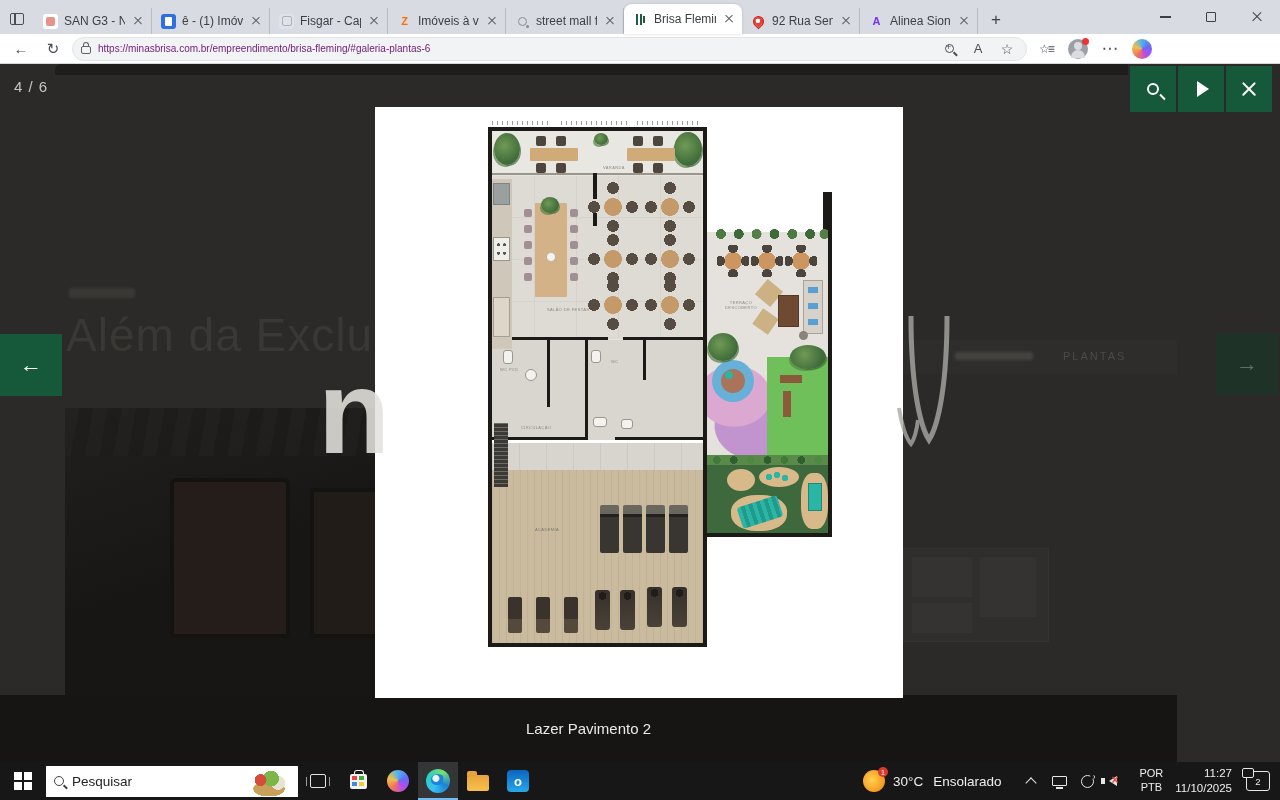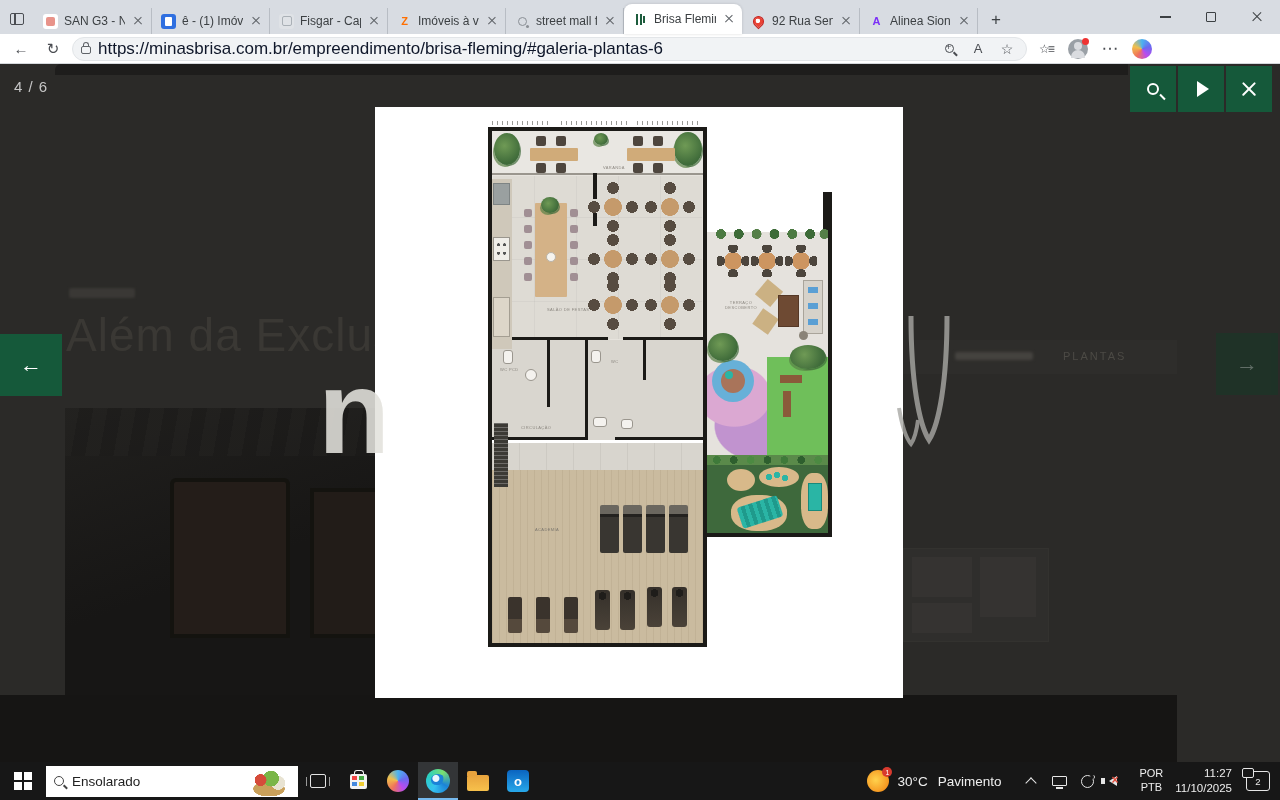--- a/index.html
+++ b/index.html
@@ -33,21 +33,21 @@
   .wbtn .max{width:10px;height:10px;border:1.4px solid #3c4043;border-radius:1px;}
   .wbtn .cls{position:relative;width:12px;height:12px;}
   .wbtn .cls::before,.wbtn .cls::after{content:"";position:absolute;left:0;right:0;top:5px;height:1.4px;background:#3c4043;}
   .wbtn .cls::before{transform:rotate(45deg);} .wbtn .cls::after{transform:rotate(-45deg);}
 
   .toolbar{position:absolute;left:0;top:34px;width:1280px;height:30px;background:#ffffff;border-bottom:1px solid #d5d8dc;display:flex;align-items:center;padding:0 8px;gap:6px;}
   .tbico{width:26px;height:24px;display:flex;align-items:center;justify-content:center;color:#4a4d52;font-size:15px;}
   .urlpill{flex:0 0 955px;height:24px;background:#f1f3f5;border:1px solid #e2e5e8;border-radius:13px;display:flex;align-items:center;padding:0 8px;gap:7px;}
   .lock{width:10px;height:8px;border:1.4px solid #5f6368;border-radius:2px;position:relative;margin-top:3px;}
   .lock::before{content:"";position:absolute;left:1px;top:-5px;width:4px;height:4px;border:1.4px solid #5f6368;border-bottom:none;border-radius:4px 4px 0 0;}
-  .url{flex:1;font-size:17px;color:#0f172a;white-space:nowrap;overflow:hidden;}
+  .url{flex:1;font-size:10px;color:#701a75;white-space:nowrap;overflow:hidden;}
   .pillico{width:22px;height:20px;display:flex;align-items:center;justify-content:center;color:#4a4d52;font-size:13px;}
   .mag{width:9px;height:9px;border:1.5px solid #4a4d52;border-radius:50%;position:relative;}
   .mag::after{content:"";position:absolute;left:7px;top:8px;width:5px;height:1.6px;background:#4a4d52;transform:rotate(45deg);}
   .mag.plus::before{content:"+";position:absolute;left:0.5px;top:-3.5px;font-size:9px;color:#4a4d52;}
   .star{color:#4a4d52;font-size:14px;line-height:1;}
   .avatar{width:20px;height:20px;border-radius:50%;background:#9aa0a6;position:relative;}
   .avatar::before{content:"";position:absolute;left:6px;top:3px;width:8px;height:8px;border-radius:50%;background:#dadce0;}
   .avatar::after{content:"";position:absolute;left:3px;top:11px;width:14px;height:8px;border-radius:7px 7px 0 0;background:#dadce0;}
   .avatar .dot{position:absolute;right:-1px;top:-1px;width:7px;height:7px;border-radius:50%;background:#e33;}
   .copilot{width:20px;height:20px;border-radius:50%;background:conic-gradient(#4bb3f0,#6a6af0,#b84bf0,#f0735a,#f0c04b,#4bb3f0);}
@@ -437,34 +437,35 @@
     </div>
 
     <div class="wm">
       <span class="n">n</span>
       <svg width="64" height="150" viewBox="0 0 64 150">
         <path d="M14 4 C14 70 22 112 32 128 C42 112 50 70 50 4" fill="none" stroke="#a8a8a4" stroke-width="5"></path>
         <path d="M2 96 C5 114 9 126 14 132 C18 126 20 116 21 108" fill="none" stroke="#a8a8a4" stroke-width="4"></path>
       </svg>
     </div>
 
+    <div class="caption">Lazer Pavimento 2</div>
   </div>
 
   <div class="taskbar">
     <div class="startbtn">
         <div class="winlogo">
           <i></i>
           <i></i>
           <i></i>
           <i></i>
         </div>
       </div>
     <div class="searchbox">
       <span class="mag2"></span>
-      <span class="ph">Ensolarado</span>
+      <span class="ph">Pesquisar</span>
       <span class="salad"></span>
     </div>
     <div class="tkico">
         <div class="taskview"></div>
       </div>
     <div class="tkico">
         <div class="storeico">
           <i></i>
           <i></i>
           <i></i>
@@ -482,21 +483,21 @@
       </div>
     <div class="tkico">
         <div class="outlookico">o</div>
       </div>
 
     <div class="tray">
       <span class="wxico">
           <span class="b">1</span>
         </span>
       <span class="wxtemp">30°C</span>
-      <span class="wxdesc">Pavimento</span>
+      <span class="wxdesc">Ensolarado</span>
       <span class="trayico">
           <span class="chev"></span>
         </span>
       <span class="trayico">
           <span class="net"></span>
         </span>
       <span class="trayico">
           <span class="circ"></span>
         </span>
       <span class="trayico">

